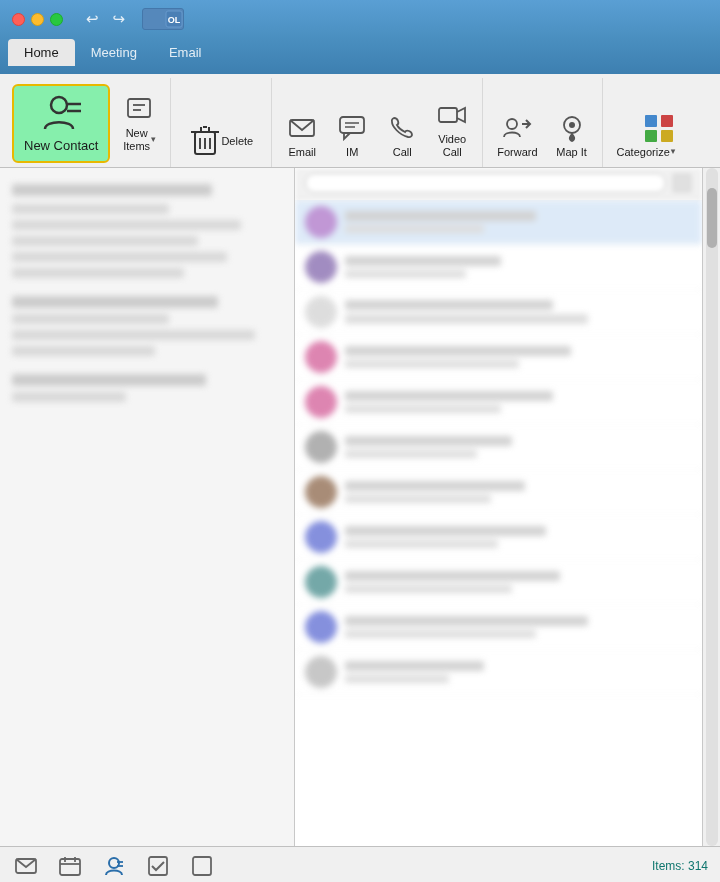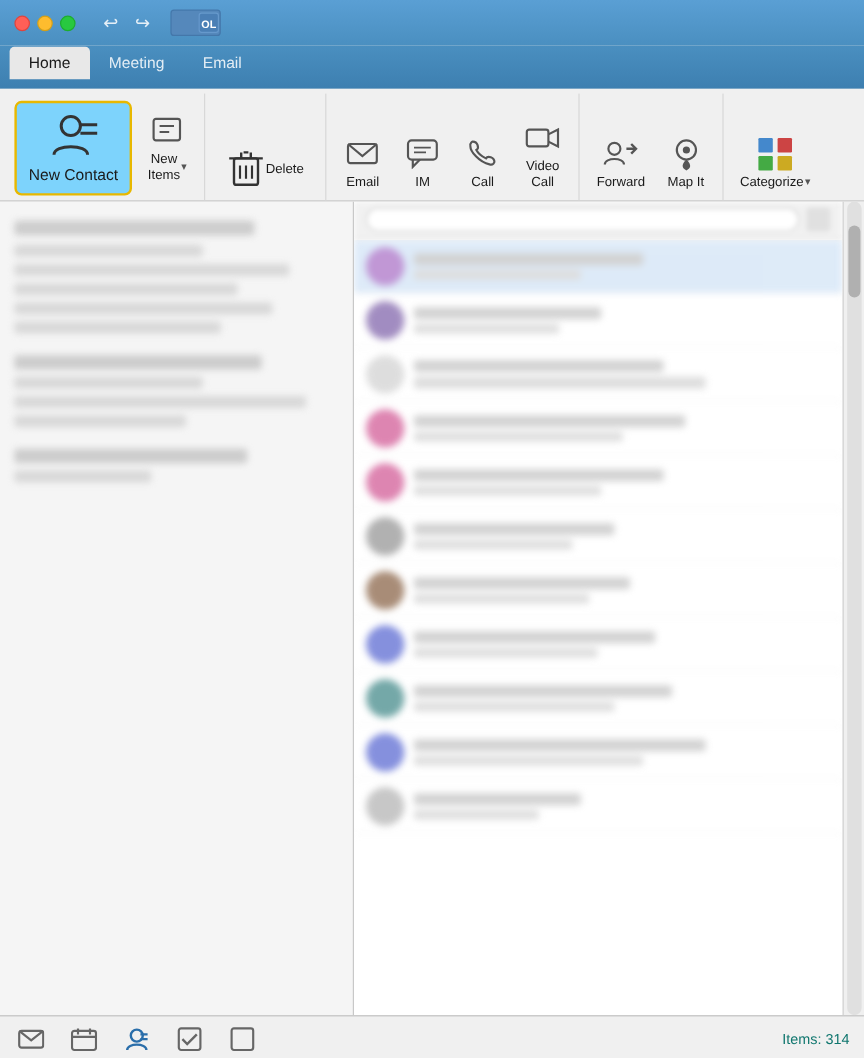--- a/index.html
+++ b/index.html
@@ -149,21 +149,21 @@
 
     
     .new-contact-btn {
       display: flex;
       flex-direction: column;
       align-items: center;
       padding: 6px 10px;
       cursor: pointer;
       border-radius: 6px;
       border: 2px solid #e8b800;
-      background: #7dd3fc;
+      background: #86efac;
       min-width: 80px;
       margin: 2px;
     }
     .new-contact-icon {
       width: 52px;
       height: 42px;
       display: flex;
       align-items: center;
       justify-content: center;
     }
@@ -488,21 +488,21 @@
             <path d="M13 20 C13 20 6 26 13 29 C20 26 13 20 13 20Z" fill="#555"></path>
           </svg>
         </div>
         <span class="ribbon-btn-label">Map It</span>
       </button>
     </div>
   </div>
 
   <div class="ribbon-group">
     <div class="ribbon-group-items">
-      <button class="ribbon-btn" style="min-width:60px;">
+      <button class="ribbon-btn" style="min-width:60px;align-items:flex-end;">
         <div class="ribbon-btn-icon">
           <svg width="32" height="30" viewBox="0 0 32 30">
             <rect x="2" y="2" width="12" height="12" rx="1" fill="#4488cc"></rect>
             <rect x="18" y="2" width="12" height="12" rx="1" fill="#cc4444"></rect>
             <rect x="2" y="17" width="12" height="12" rx="1" fill="#44aa44"></rect>
             <rect x="18" y="17" width="12" height="12" rx="1" fill="#ccaa22"></rect>
           </svg>
         </div>
         <div style="display:flex;align-items:center;gap:1px;">
           <span class="ribbon-btn-label">Categorize</span>

